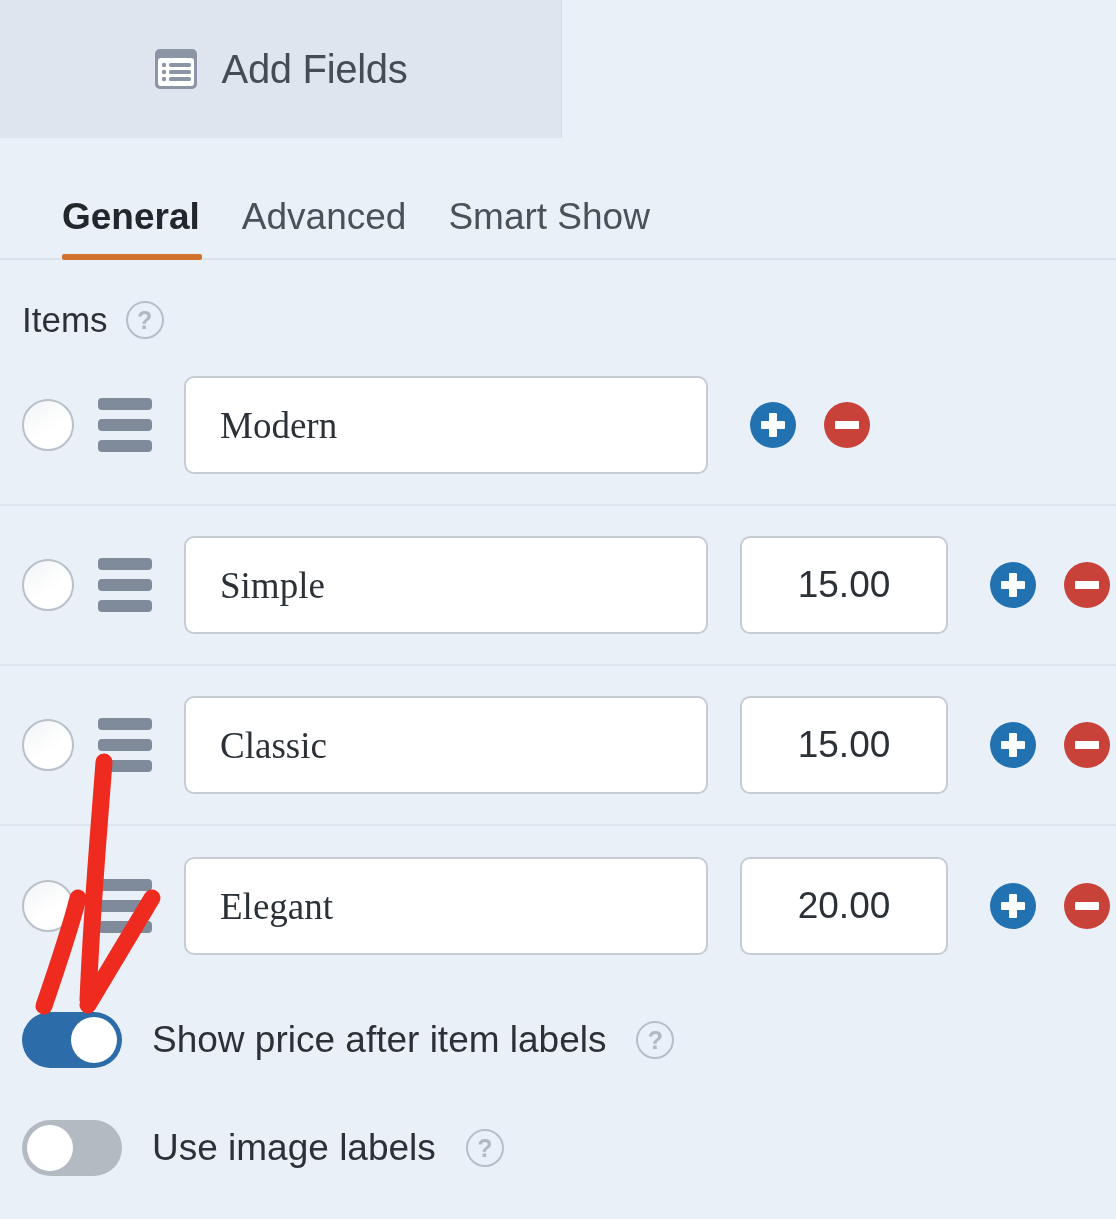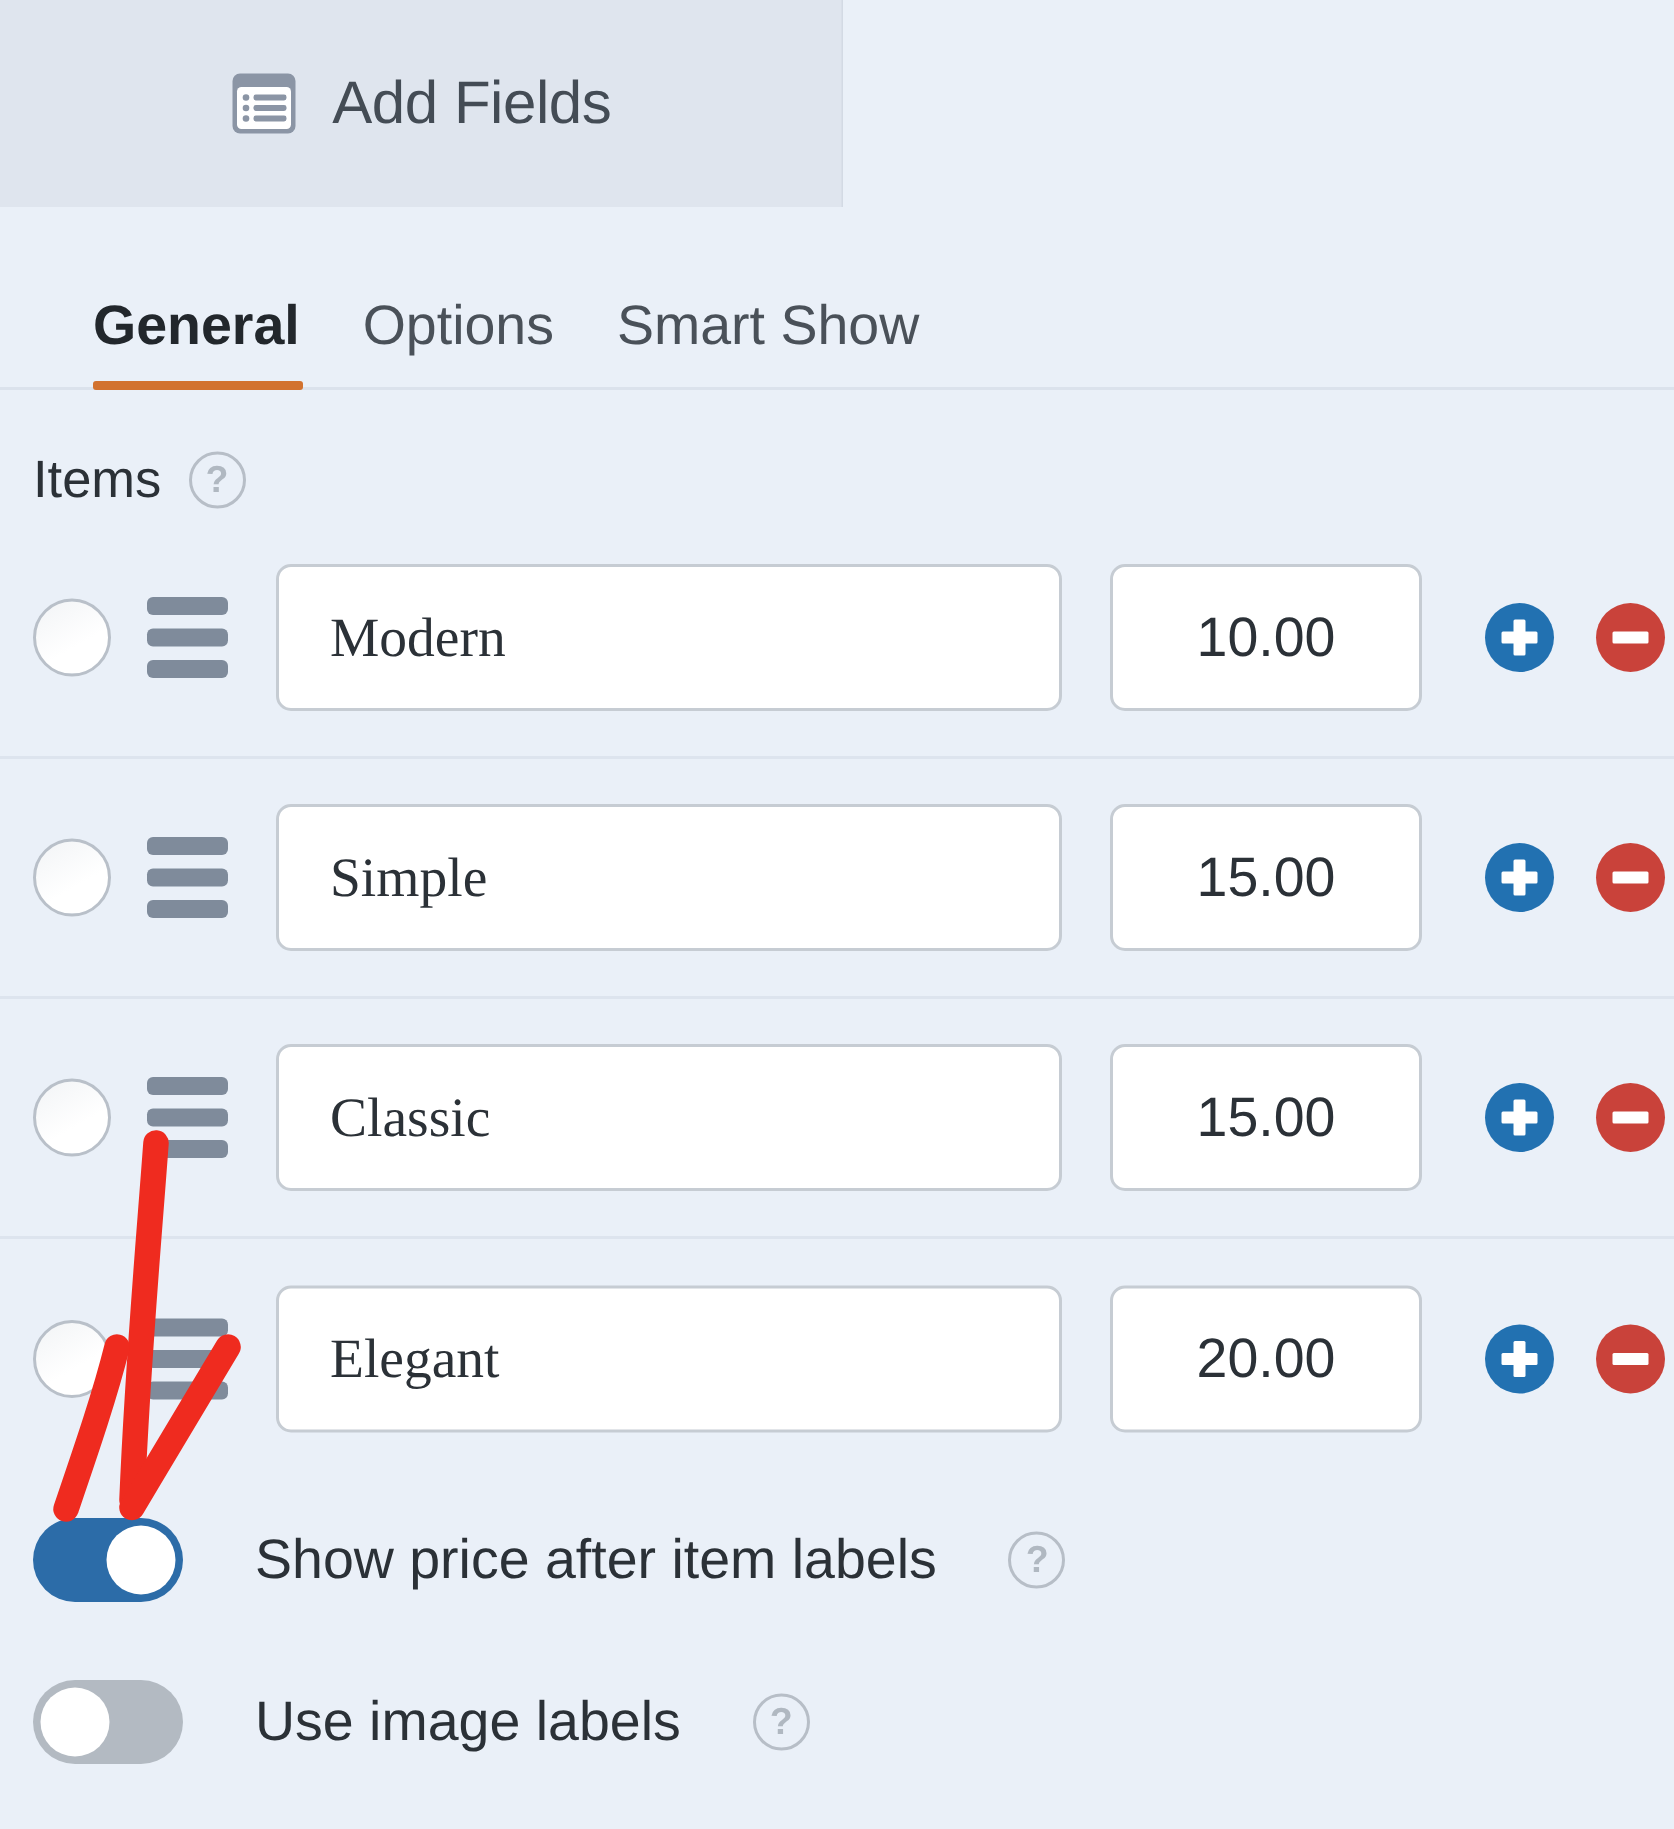--- a/index.html
+++ b/index.html
@@ -148,21 +148,21 @@
     cursor: pointer; border: none; flex: none;
   }
   .circle-btn.add { background: #2271b1; }
   .circle-btn.remove { background: #c9423a; }
   .circle-btn .bar-h { position: absolute; width: 24px; height: 8px; background: #fff; border-radius: 1px; }
   .circle-btn .bar-v { position: absolute; width: 8px; height: 24px; background: #fff; border-radius: 1px; }
   .circle-btn { position: relative; }
 
   
   .toggle-row {
-    display: flex; align-items: center; gap: 48px;
+    display: flex; align-items: center; gap: 30px;
     padding-left: 22px;
     height: 108px;
   }
   .toggle {
     width: 100px; height: 56px;
     border-radius: 28px;
     position: relative;
     flex: none;
     cursor: pointer;
   }
@@ -205,40 +205,39 @@
           <rect x="15" y="29" width="22" height="4" rx="1.6" fill="#8b95a5"></rect>
         </svg>
       </span>
       <span class="panel-tab-label">Add Fields</span>
     </div>
 
   </div>
 
   <div class="sub-tabs">
     <div class="sub-tab active">General</div>
-    <div class="sub-tab">Options</div>
+    <div class="sub-tab">Advanced</div>
     <div class="sub-tab">Smart Show</div>
   </div>
 
   <div class="items-header">
     <span class="items-label">Items</span>
     <span class="help-icon">?</span>
   </div>
 
   <div class="items-list">
 
     <div class="item-row">
       <span class="item-radio"></span>
       <span class="drag-handle">
           <span></span>
           <span></span>
           <span></span>
         </span>
       <input class="label-input" type="text" value="Modern" style="">
-      <input class="price-input" type="text" value="10.00" style="">
       <span class="row-actions">
         <button class="circle-btn add">
             <i class="bar-h"></i>
             <i class="bar-v"></i>
           </button>
         <button class="circle-btn remove">
             <i class="bar-h"></i>
           </button>
       </span>
     </div>

